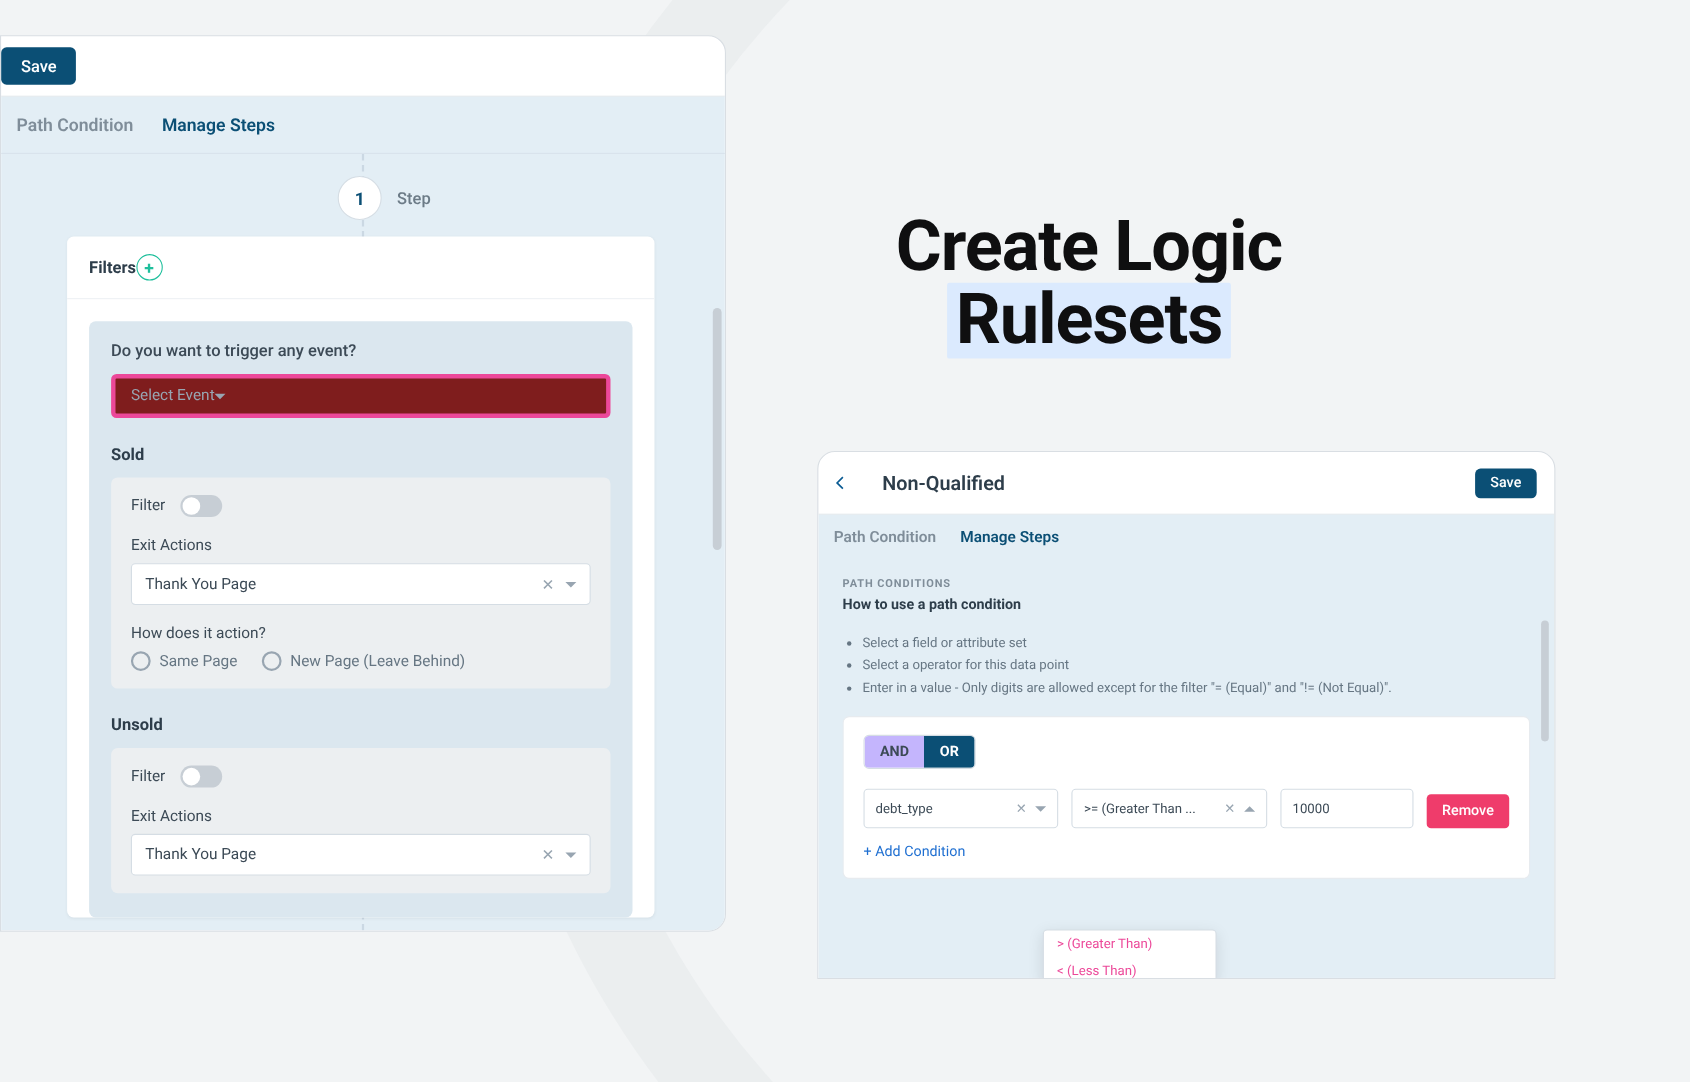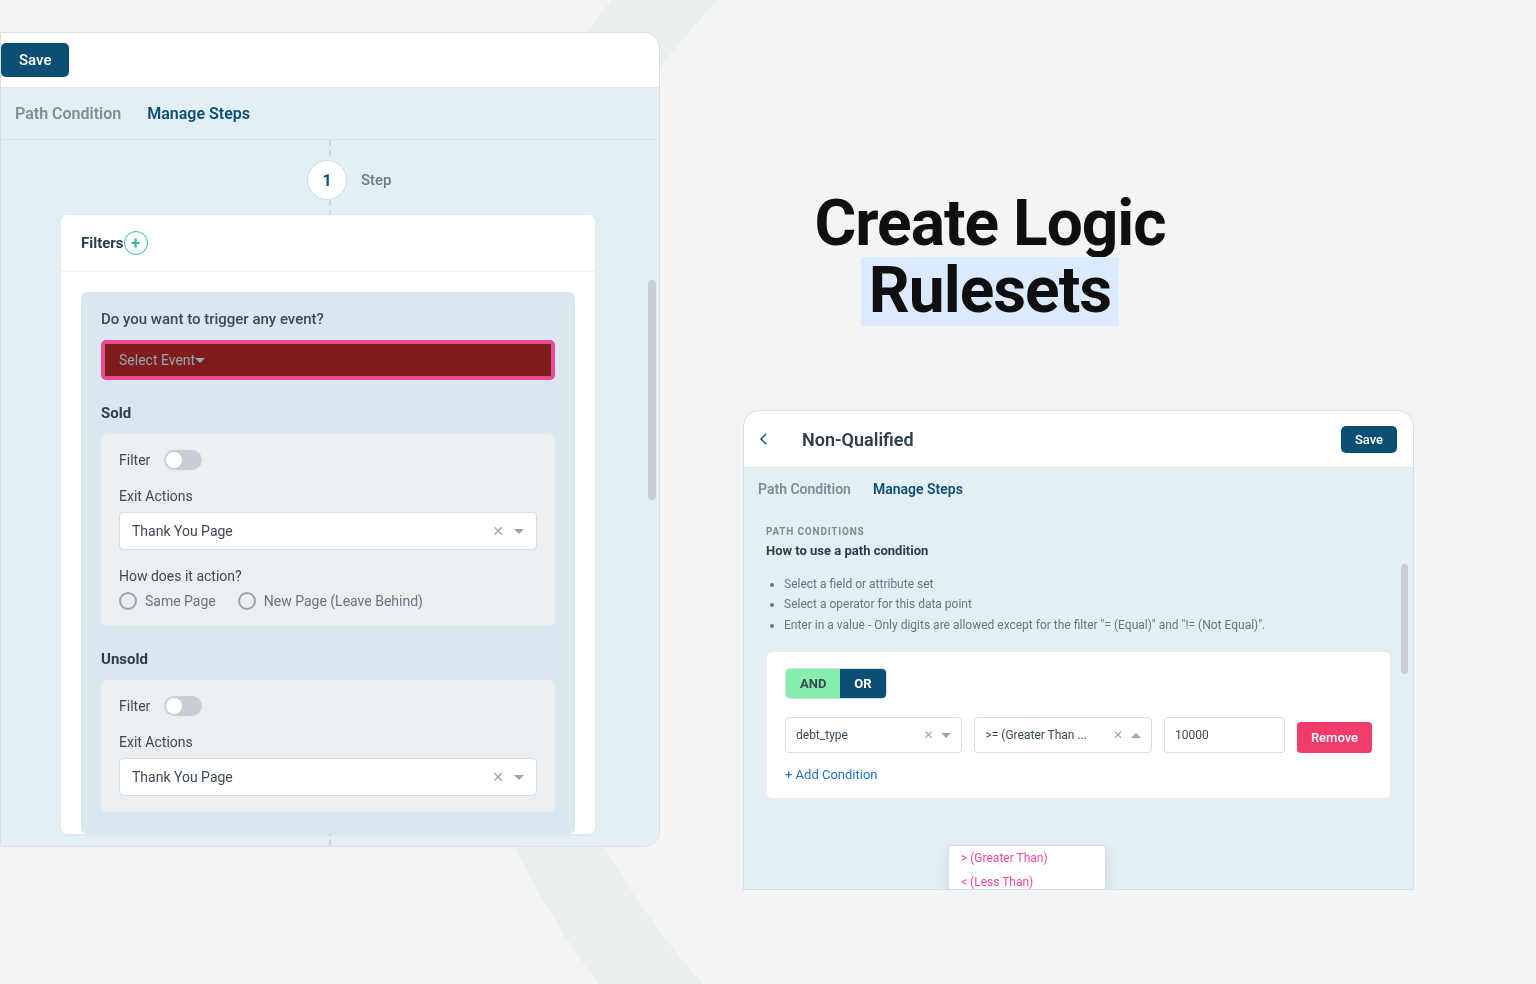--- a/index.html
+++ b/index.html
@@ -68,21 +68,21 @@
 .panel-right .back-arrow svg{width:18px;height:18px}
 .tabs-sm{background:#e3eef5;display:flex;gap:22px;padding:0 14px;height:42px;align-items:center}
 .tabs-sm .tab{font-size:14px}
 .pc-body{padding:16px 22px 0 22px;background:#e3eef5;flex:1;position:relative}
 .pc-h{font-size:10px;letter-spacing:.8px;color:#7f8d99;font-weight:700;margin-bottom:6px}
 .pc-title{font-size:13px;font-weight:700;color:#2d3d4a;margin-bottom:16px}
 .pc-body ul{list-style:disc;padding-left:18px;color:#667683;font-size:12px;line-height:1.7}
 .logic-card{background:#fff;border-radius:6px;margin-top:16px;padding:16px 18px;border:1px solid #e7ebef}
 .and-or{display:inline-flex;border-radius:5px;overflow:hidden;border:1px solid #d5dde4;margin-bottom:18px}
 .ao{padding:7px 14px;font-size:13px;font-weight:700;cursor:pointer}
-.ao.off{color:#3c4a56;background:#86efac}
+.ao.off{color:#3c4a56;background:#c4b5fd}
 .ao.on{background:#0b4f75;color:#fff}
 .cond-row{display:flex;gap:12px;align-items:flex-end}
 .dd{flex:1;min-width:0;height:36px;border:1px solid #d5dde4;border-radius:4px;display:flex;align-items:center;justify-content:space-between;padding:0 10px;font-size:12px;color:#3c4a56;background:#fff;cursor:pointer}
 .dd .icons{display:flex;gap:8px;align-items:center;color:#98a5b1;font-size:12px}
 .dd input{border:none;outline:none;font-size:12px;width:100%;color:#3c4a56}
 .dd .val{white-space:nowrap;overflow:hidden;text-overflow:ellipsis}
 .remove-btn{background:#ef3c6b;color:#fff;font-size:13px;font-weight:500;padding:8px 14px;border:none;border-radius:4px;cursor:pointer}
 .add-cond{color:#1f6fd1;font-size:13px;margin-top:14px;cursor:pointer}
 
 .dropdown{position:absolute;left:204px;top:335px;width:158px;background:#fff;border:1px solid #d5dde4;border-radius:4px;box-shadow:0 4px 14px rgba(0,0,0,.1);overflow:hidden}

